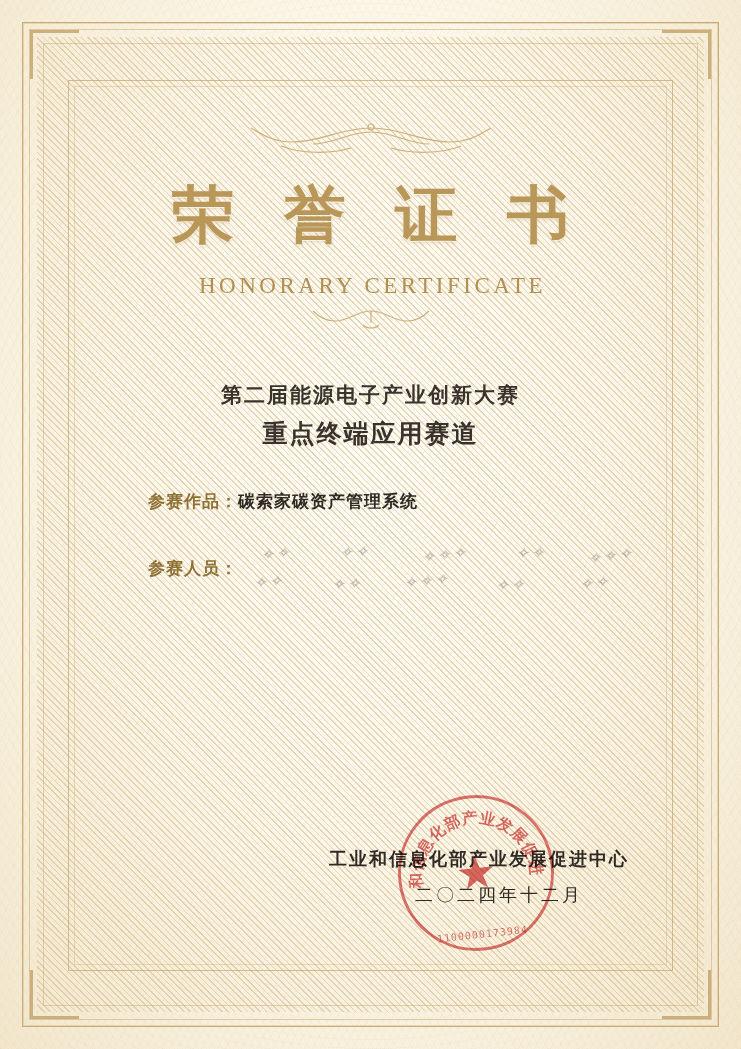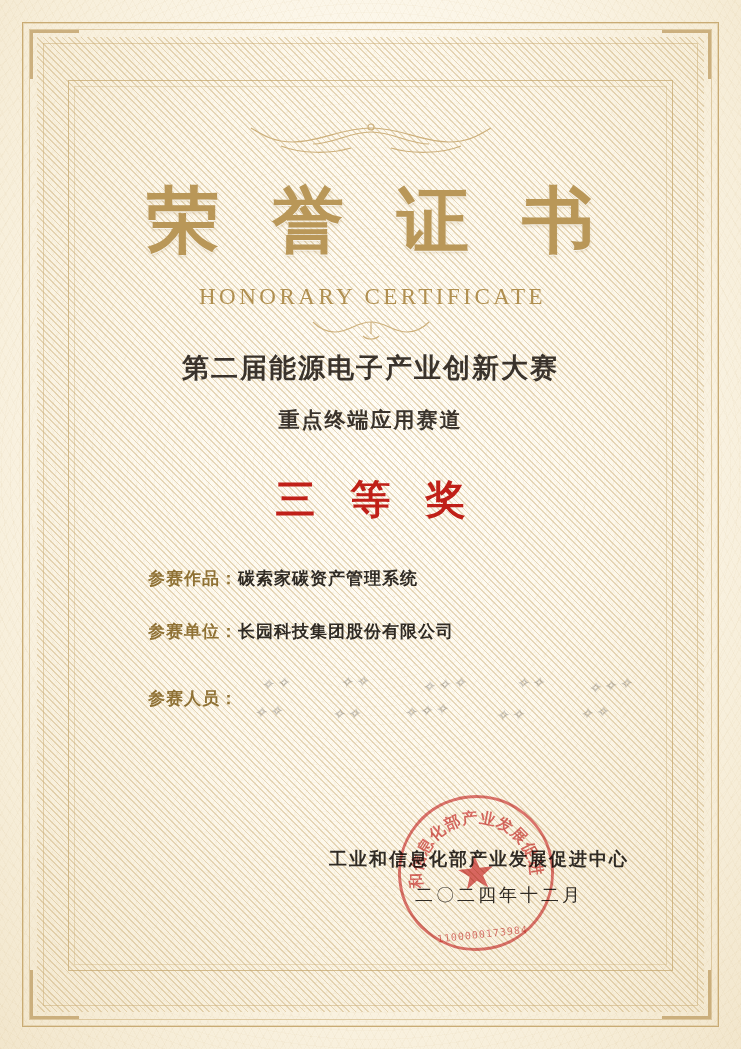--- a/index.html
+++ b/index.html
@@ -112,21 +112,21 @@
   .flourish-bottom {
     margin: 6px auto 0;
     width: 140px;
     height: 30px;
     color: #cdb07c;
   }
 
   .main-title {
     margin-top: 14px;
     font-family: "DejaVu Serif", serif;
-    font-size: 72px;
+    font-size: 62px;
     letter-spacing: 14px;
     font-weight: 700;
     color: #b99758;
     text-shadow: 0 1px 0 rgba(255,255,255,0.65), 0 2px 3px rgba(168,134,74,0.25);
     line-height: 1.05;
     padding-left: 14px;
     text-align: center;
   }
 
   .sub-title {
@@ -139,25 +139,26 @@
   }
 
   .award-line1,
   .award-line2 {
     font-family: "Liberation Sans", sans-serif;
     font-weight: 700;
     color: #3a332c;
     letter-spacing: 2px;
   }
   .award-line1 {
-    font-size: 27px;
+    margin-top: 42px;
+    font-size: 21px;
   }
   .award-line2 {
-    margin-top: 20px;
-    font-size: 21px;
+    margin-top: 8px;
+    font-size: 25px;
   }
 
   .prize {
     margin-top: 38px;
     font-family: "Liberation Sans", sans-serif;
     font-weight: 700;
     font-size: 40px;
     letter-spacing: 12px;
     color: #c02018;
     padding-left: 12px;
@@ -328,30 +329,25 @@
         <path d="M70 6 C56 6 48 16 34 16 C24 16 18 12 12 6"></path>
         <path d="M70 6 C84 6 92 16 106 16 C116 16 122 12 128 6"></path>
         <path d="M70 6 L70 18"></path>
         <path d="M62 20 C66 24 74 24 78 20"></path>
       </g>
     </svg>
 
     <div class="award-line1">第二届能源电子产业创新大赛</div>
     <div class="award-line2">重点终端应用赛道</div>
 
-    <div class="prize">三 等 奖</div>
 
     <div class="fields">
       <div class="field-row">
         <span class="field-label">参赛作品：</span>
         <span class="field-value">碳索家碳资产管理系统</span>
-      </div>
-      <div class="field-row">
-        <span class="field-label">参赛单位：</span>
-        <span class="field-value">长园科技集团股份有限公司</span>
       </div>
     </div>
 
     <div class="members">
       <span class="field-label">参赛人员：</span>
       <div class="signatures">
         <span class="sig" style="left:14px;  top:2px;  transform:rotate(-6deg);"> ✧ ✧</span>
         <span class="sig" style="left:96px;  top:0px;  transform:rotate(-3deg);">✧ ✧</span>
         <span class="sig" style="left:178px; top:3px;  transform:rotate(-7deg);">✧ ✧ ✧</span>
         <span class="sig" style="left:272px; top:1px;  transform:rotate(-2deg);">✧ ✧</span>

